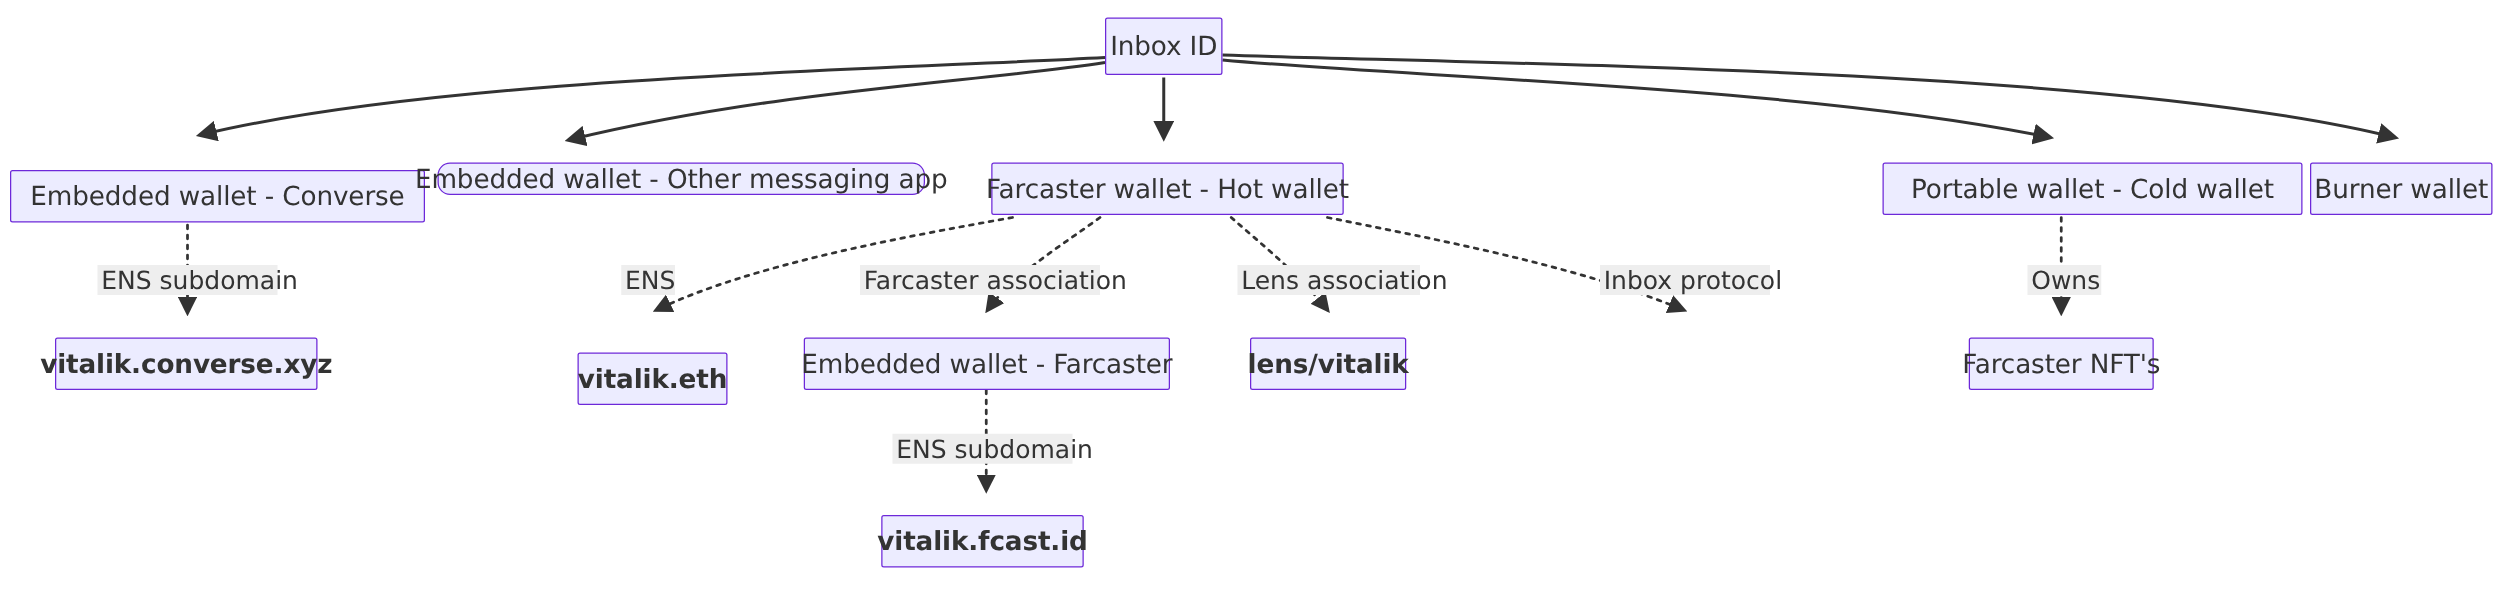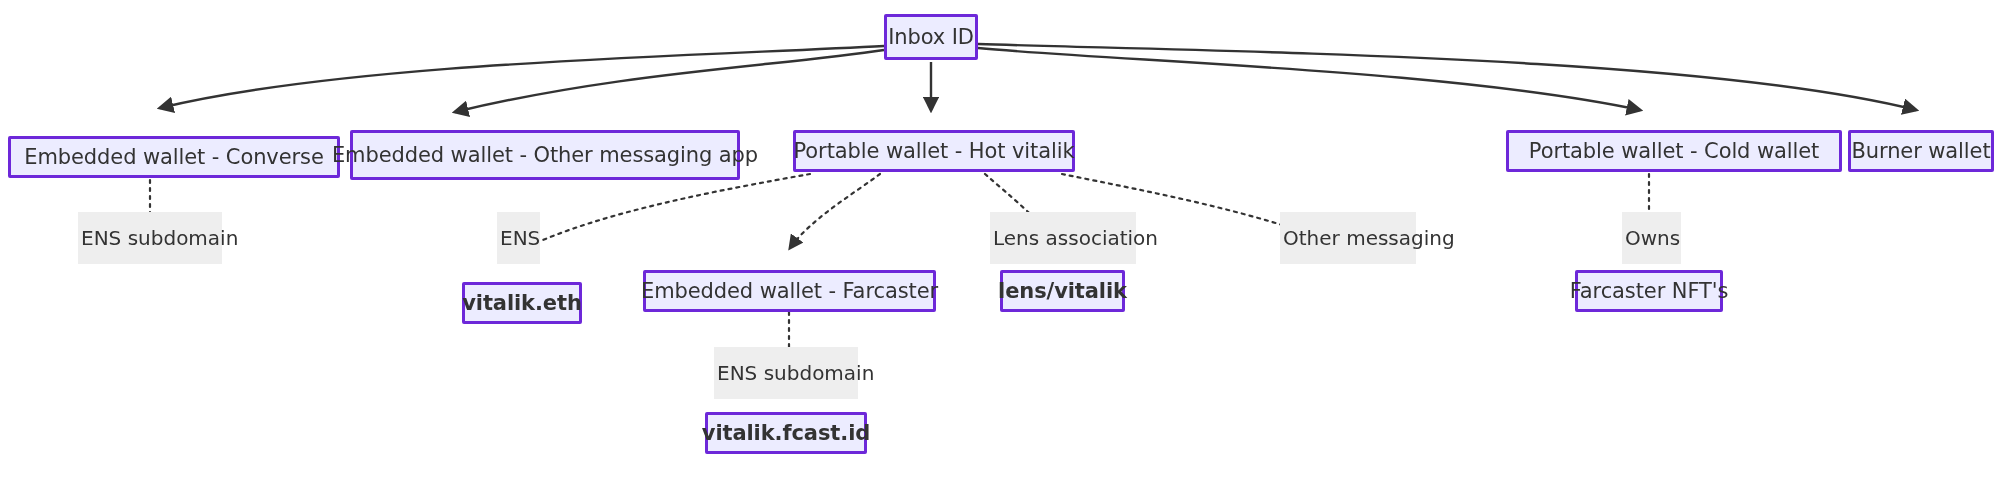--- a/index.html
+++ b/index.html
@@ -3,38 +3,38 @@
 <meta charset="utf-8">
 <style>
   html,body{margin:0;padding:0;background:#ffffff;}
   body{width:2000px;height:479px;font-family:"DejaVu Sans",sans-serif;overflow:hidden;}
   #stage{position:relative;width:2000px;height:479px;}
   svg#edges{position:absolute;left:0;top:0;width:2000px;height:479px;overflow:visible;}
   .node{
     position:absolute;
     box-sizing:border-box;
     background:#ECECFF;
-    border:3px solid #6d28d9;
+    border:1px solid #6d28d9;
     border-radius:2px;
     display:flex;align-items:center;justify-content:center;
     color:#333333;
     font-size:21px;
     line-height:1;
     white-space:nowrap;
     letter-spacing:-0.1px;
   }
   .node.bold{font-weight:bold;}
   .elabel{
     position:absolute;
     background:#ECECFF;
     background:#eeeeee;
     color:#333333;
     font-size:20px;
     line-height:22px;
-    padding:15px 3px;
+    padding:1px 3px;
     white-space:nowrap;
     box-sizing:border-box;
     text-align:center;
   }
 </style>
 </head>
 <body>
 
 <div id="stage">
 
@@ -57,46 +57,48 @@
     <path d="M 985,174 C 1010,196 1040,220 1062,248" fill="none" stroke="#333333" stroke-width="2.2" stroke-dasharray="3,5" stroke-linecap="round" marker-end="url(#arrow)"></path>
     <path d="M 1062,174 C 1150,192 1260,212 1347,248" fill="none" stroke="#333333" stroke-width="2.2" stroke-dasharray="3,5" stroke-linecap="round" marker-end="url(#arrow)"></path>
     <path d="M 1649,174 L 1649,250" fill="none" stroke="#333333" stroke-width="2.2" stroke-dasharray="3,5" stroke-linecap="round" marker-end="url(#arrow)"></path>
     <path d="M 789,312 L 789,392" fill="none" stroke="#333333" stroke-width="2.2" stroke-dasharray="3,5" stroke-linecap="round" marker-end="url(#arrow)"></path>
   </svg>
 
   <div class="node" style="left:884px;top:14px;width:94px;height:46px;">Inbox ID</div>
 
   <div class="node" style="left:8px;top:136px;width:332px;height:42px;">Embedded wallet - Converse</div>
 
-  <div class="node" style="left:350px;top:130px;width:390px;height:50px;">Embedded wallet - Other messaging app</div>
+  <div class="node" style="left:350px;top:130px;width:390px;height:26px;border-radius:10px;">Embedded wallet - Other messaging app</div>
 
-  <div class="node" style="left:793px;top:130px;width:282px;height:42px;">Portable wallet - Hot vitalik</div>
+  <div class="node" style="left:793px;top:130px;width:282px;height:42px;">Farcaster wallet - Hot wallet</div>
 
   <div class="node" style="left:1506px;top:130px;width:336px;height:42px;">Portable wallet - Cold wallet</div>
 
   <div class="node" style="left:1848px;top:130px;width:146px;height:42px;">Burner wallet</div>
 
+  <div class="node bold" style="left:44px;top:270px;width:210px;height:42px;">vitalik.converse.xyz</div>
 
   <div class="node bold" style="left:462px;top:270px;width:120px;height:42px;margin-top:12px;">vitalik.eth</div>
 
   <div class="node" style="left:643px;top:270px;width:293px;height:42px;">Embedded wallet - Farcaster</div>
 
   <div class="node bold" style="left:1000px;top:270px;width:125px;height:42px;">lens/vitalik</div>
 
 
   <div class="node" style="left:1575px;top:270px;width:148px;height:42px;">Farcaster NFT's</div>
 
   <div class="node bold" style="left:705px;top:412px;width:162px;height:42px;">vitalik.fcast.id</div>
 
   <div class="elabel" style="left:78px;top:212px;width:144px;">ENS subdomain</div>
 
   <div class="elabel" style="left:497px;top:212px;width:43px;">ENS</div>
 
+  <div class="elabel" style="left:688px;top:212px;width:192px;">Farcaster association</div>
 
   <div class="elabel" style="left:990px;top:212px;width:146px;">Lens association</div>
 
-  <div class="elabel" style="left:1280px;top:212px;width:136px;">Other messaging</div>
+  <div class="elabel" style="left:1280px;top:212px;width:136px;">Inbox protocol</div>
 
   <div class="elabel" style="left:1622px;top:212px;width:59px;">Owns</div>
 
   <div class="elabel" style="left:714px;top:347px;width:144px;">ENS subdomain</div>
 
 </div>
 
 </body></html>

